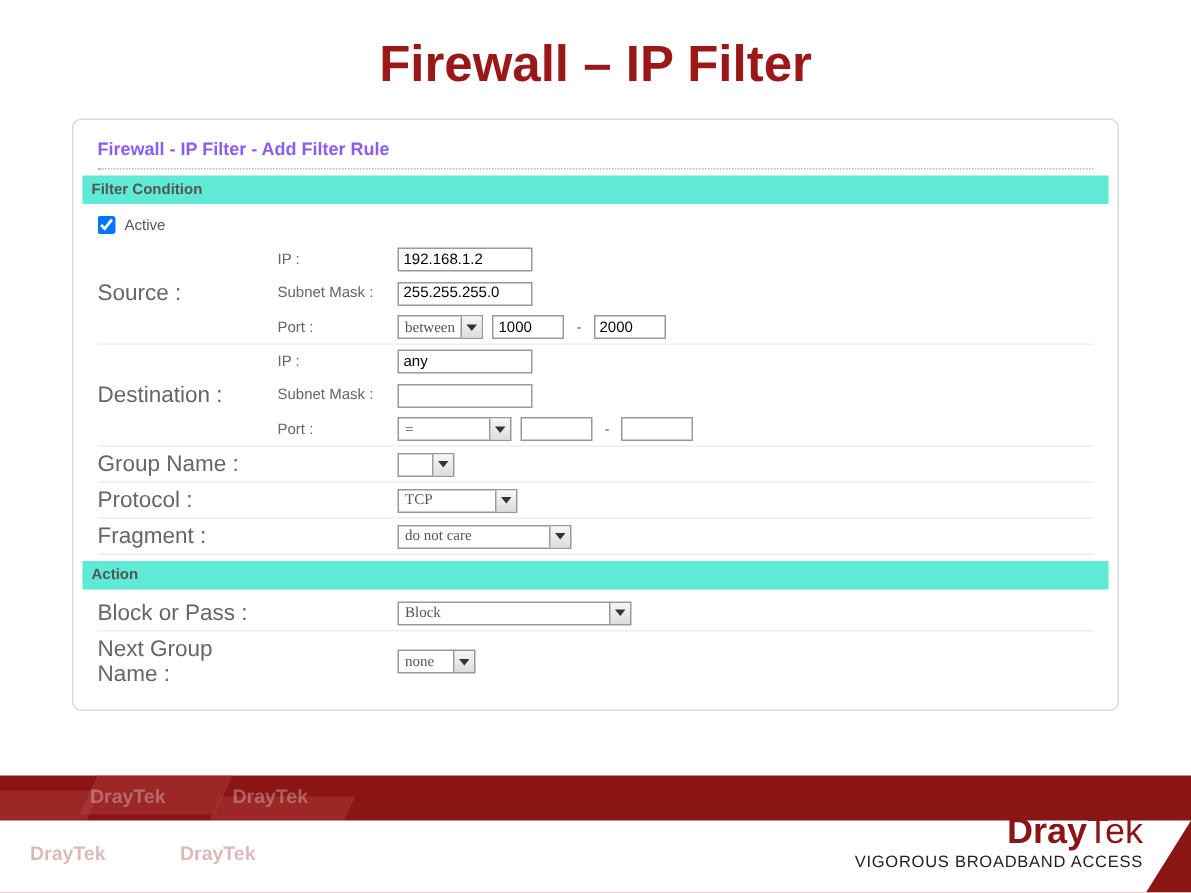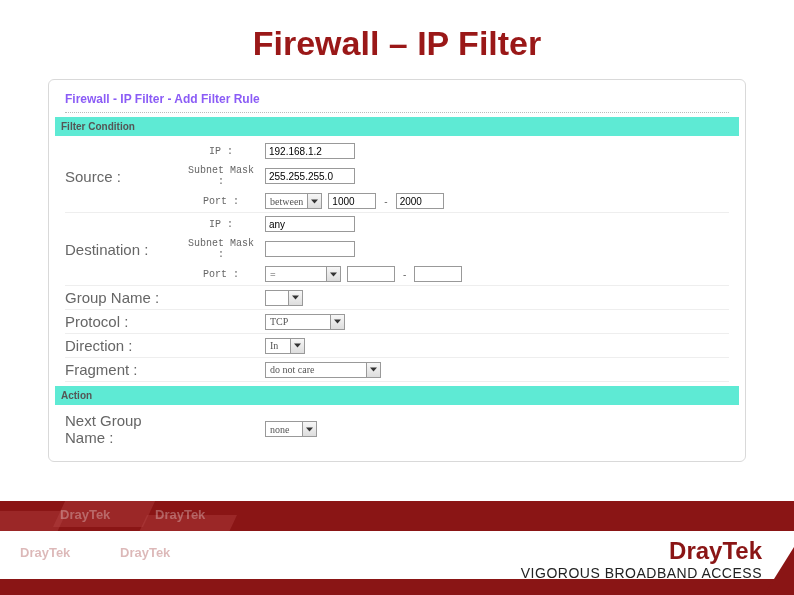--- a/index.html
+++ b/index.html
@@ -4,62 +4,66 @@
 <style>
 * { margin: 0; padding: 0; box-sizing: border-box; }
 body { width: 794px; height: 595px; font-family: Arial, sans-serif; background: #fff; overflow: hidden; position: relative; }
 .page-title { font-size: 34px; font-weight: bold; color: #9a1818; text-align: center; padding: 24px 0 16px; }
 .panel { margin: 0 48px; border: 1px solid #d9d9d9; border-radius: 6px; background: #fff; padding: 12px 16px 12px; font-size: 10px; color: #555; }
 .section-heading { color: #8b5cf6; font-weight: bold; font-size: 12px; padding-bottom: 6px; border-bottom: 1px dotted #bbb; margin-bottom: 4px; }
 .subhead { font-weight: bold; color: #555; background: #5eead4; padding: 4px 6px; margin: 4px -10px; }
 .row { display: flex; align-items: center; padding: 3px 0; border-bottom: 1px solid #eee; min-height: 22px; }
 .row-noborder { border-bottom: none; }
 .row .lbl1 { width: 120px; color: #666; font-size: 15px; }
-.row .lbl2 { width: 80px; text-align: center; padding-right: 8px; color: #666; font-size: 10px; font-family: Liberation Mono, monospace; }
+.row .lbl2 { width: 80px; text-align: left; padding-right: 8px; color: #666; font-size: 10px; }
 .row .ctrl { display: flex; align-items: center; gap: 6px; }
 .row .ctrl input[type="text"] { height: 16px; border: 1px solid #999; padding: 0 3px; font-size: 10px; font-family: inherit; }
 .w90 { width: 90px; }
 .w48 { width: 48px; }
 .dash { color: #666; font-size: 10px; padding: 0 2px; }
 .select-faux { display: inline-flex; align-items: center; border: 1px solid #999; height: 16px; background: #fff; font-family: Liberation Serif, serif; font-size: 10px; }
 .select-faux .txt { padding: 0 4px; white-space: pre; }
 .select-faux .arrow { display: flex; align-items: center; justify-content: center; width: 14px; height: 100%; border-left: 1px solid #999; background: linear-gradient(#f7f7f7,#ddd); }
 .select-faux .arrow svg { width: 7px; height: 5px; }
 .checkbox { display: flex; align-items: center; gap: 6px; color: #555; font-size: 10px; padding: 4px 0 6px; }
 .checkbox input { width: 12px; height: 12px; }
 .btnbar { display: flex; justify-content: flex-end; gap: 8px; padding-top: 10px; }
 .btn { border: 1px solid #999; background: linear-gradient(#fff,#ddd); padding: 3px 12px; font-size: 10px; color: #333; border-radius: 3px; cursor: pointer; }
 .select-sm .txt { min-width: 22px; }
-.footer { position: absolute; left: 0; right: 0; bottom: 0; height: 94px; background: #8a1515; overflow: hidden; }
+.footer { position: absolute; left: 0; right: 0; bottom: 0; height: 78px; background: #8a1515; overflow: hidden; }
 .footer .stripe { position: absolute; left: 0; right: 0; top: 30px; height: 48px; background: #fff; }
 .footer .para { position: absolute; transform: skewX(-25deg); width: 90px; height: 30px; opacity: 0.35; background: #b94a4a; }
 .footer .p1 { left: -30px; top: 10px; }
 .footer .p2 { left: 60px; top: -4px; }
 .footer .p3 { left: 140px; top: 14px; }
 .footer .ghost { position: absolute; top: 0; width: 100%; }
 .footer .ghost .g { color: rgba(255,255,255,0.3); font-weight: bold; font-size: 13px; position: absolute; }
 .footer .ghost .g1 { left: 60px; top: 6px; }
 .footer .ghost .g2 { left: 155px; top: 6px; }
 .footer .ghost .g3 { left: 20px; top: 44px; color: rgba(138,21,21,0.3); }
 .footer .ghost .g4 { left: 120px; top: 44px; color: rgba(138,21,21,0.3); }
 .brand { position: absolute; right: 32px; bottom: 14px; text-align: right; }
 .brand .logo { font-size: 24px; font-weight: bold; color: #8a1515; }
-.brand .logo .thin { font-weight: bold; }
-.brand .tag { font-size: 14px; letter-spacing: 0.5px; color: #222; }
+.brand .logo .thin { font-weight: normal; }
+.brand .tag { font-size: 11px; letter-spacing: 0.5px; color: #222; }
 .chev { position:absolute; right:0; bottom:0; width:0; height:0; border-right:30px solid #8a1515; border-top:48px solid transparent; }
 </style>
 </head>
 <body>
 
 <h1 class="page-title">Firewall – IP Filter</h1>
 
 <div class="panel">
   <div class="section-heading">Firewall - IP Filter - Add Filter Rule</div>
   <div class="subhead">Filter Condition</div>
 
+  <div class="checkbox row row-noborder">
+    <input type="checkbox" checked="" style="">
+    <span>Active</span>
+  </div>
 
   <div class="row row-noborder">
     <div class="lbl1"></div>
     <div class="lbl2">IP :</div>
     <div class="ctrl">
         <input type="text" class="w90" value="192.168.1.2" style="">
       </div>
   </div>
   <div class="row row-noborder">
     <div class="lbl1">Source :</div>
@@ -141,52 +145,52 @@
         <span class="txt" style="min-width:64px">TCP</span>
         <span class="arrow">
             <svg viewBox="0 0 10 6">
               <path d="M0,0 L10,0 L5,6 Z" fill="#333"></path>
             </svg>
           </span>
       </span>
     </div>
   </div>
 
-  <div class="row">
-    <div class="lbl1">Direction :</div>
-    <div class="lbl2"></div>
-    <div class="ctrl">
-      <span class="select-faux">
-        <span class="txt" style="min-width:24px">In</span>
-        <span class="arrow">
-            <svg viewBox="0 0 10 6">
-              <path d="M0,0 L10,0 L5,6 Z" fill="#333"></path>
-            </svg>
-          </span>
-      </span>
-    </div>
-  </div>
 
   <div class="row">
     <div class="lbl1">Fragment :</div>
     <div class="lbl2"></div>
     <div class="ctrl">
       <span class="select-faux">
         <span class="txt" style="min-width:100px">do not care</span>
         <span class="arrow">
             <svg viewBox="0 0 10 6">
               <path d="M0,0 L10,0 L5,6 Z" fill="#333"></path>
             </svg>
           </span>
       </span>
     </div>
   </div>
 
   <div class="subhead">Action</div>
 
+  <div class="row">
+    <div class="lbl1">Block or Pass :</div>
+    <div class="lbl2"></div>
+    <div class="ctrl">
+      <span class="select-faux">
+        <span class="txt" style="min-width:140px">Block</span>
+        <span class="arrow">
+            <svg viewBox="0 0 10 6">
+              <path d="M0,0 L10,0 L5,6 Z" fill="#333"></path>
+            </svg>
+          </span>
+      </span>
+    </div>
+  </div>
 
   <div class="row row-noborder">
     <div class="lbl1">Next Group Name :</div>
     <div class="lbl2"></div>
     <div class="ctrl">
       <span class="select-faux">
         <span class="txt" style="min-width:36px">none</span>
         <span class="arrow">
             <svg viewBox="0 0 10 6">
               <path d="M0,0 L10,0 L5,6 Z" fill="#333"></path>

